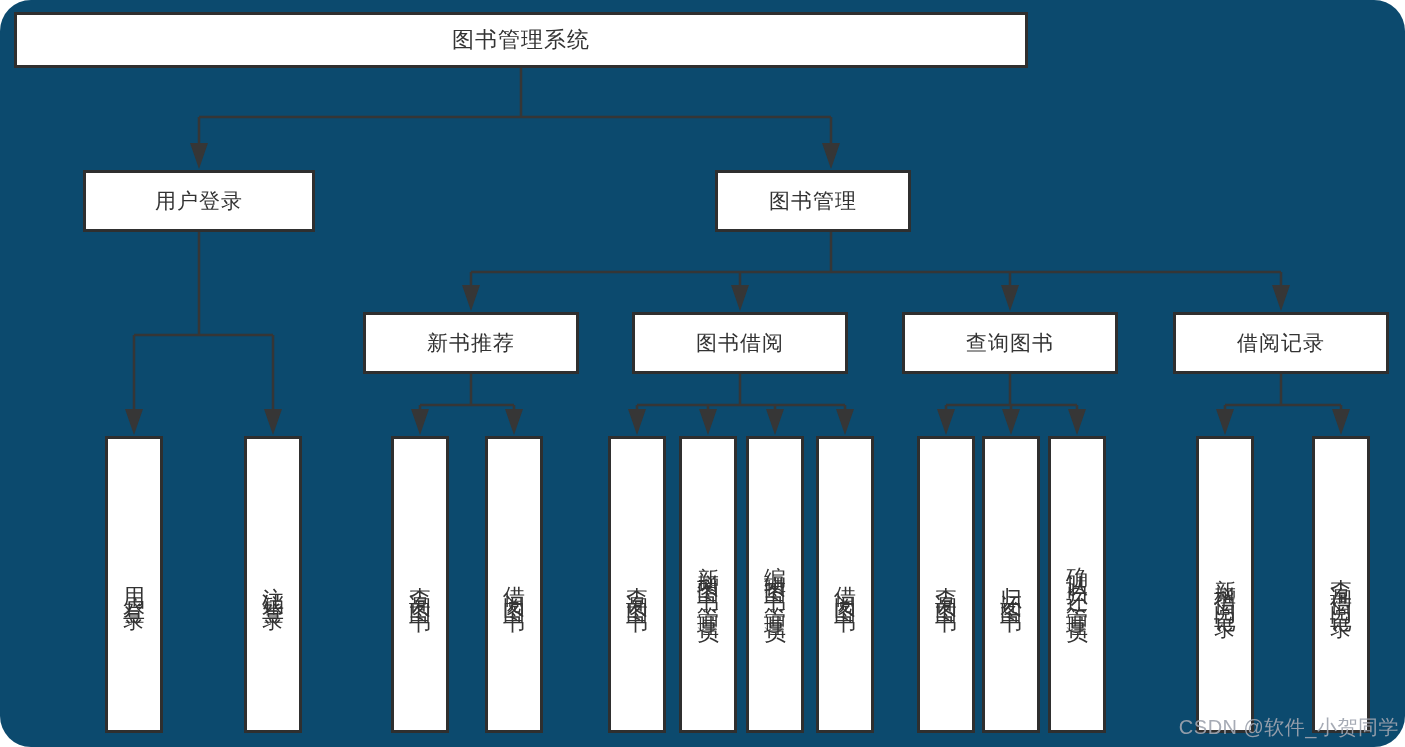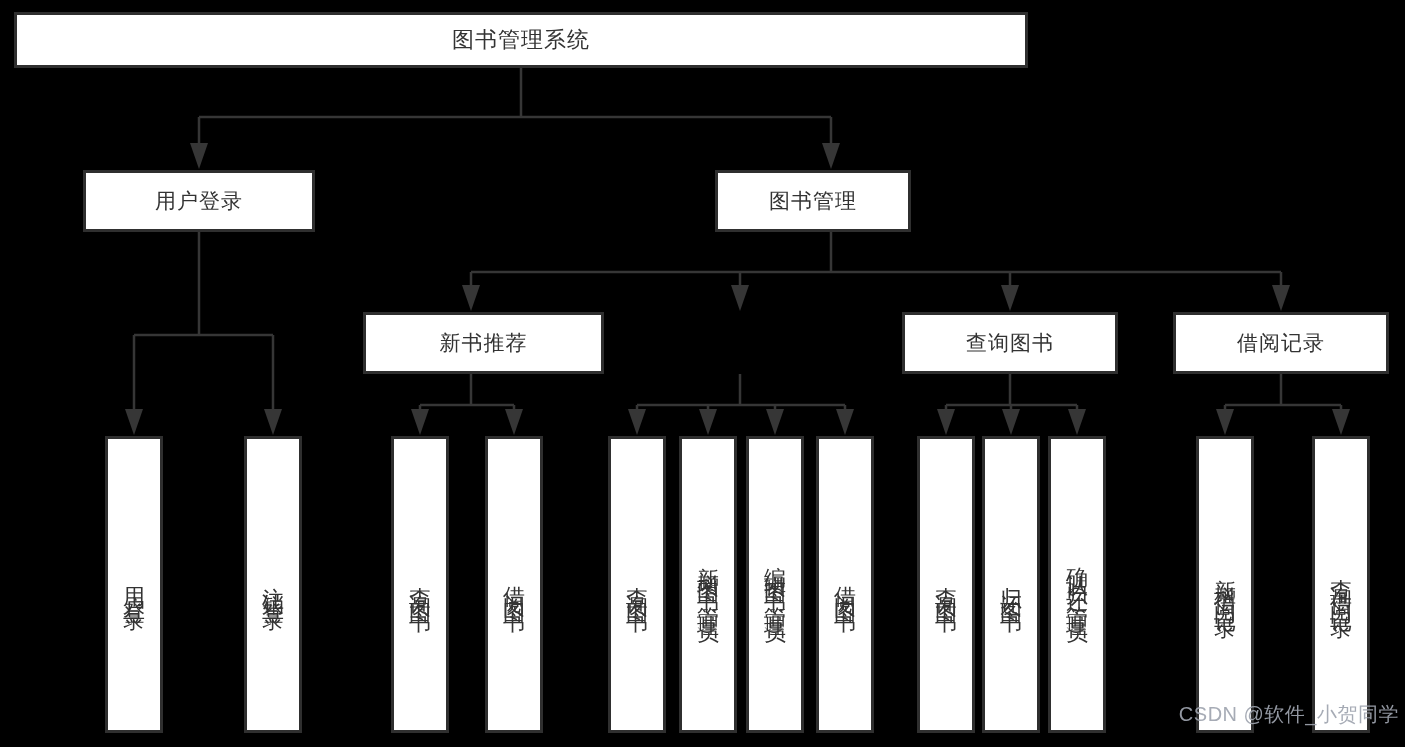--- a/index.html
+++ b/index.html
@@ -1,22 +1,23 @@
 <!DOCTYPE html>
 <html><head>
 <meta charset="utf-8">
 <style>
   html,body{margin:0;padding:0;background:#ffffff;}
   .stage{
     position:relative;
     width:1405px;height:747px;
-    background:#000000;
+    background:#0c4a6e;
     font-family:"Liberation Sans", sans-serif;
     color:#333333;
     overflow:hidden;
+    border-radius:31px;
   }
   .wires{position:absolute;left:0;top:0;width:1405px;height:747px;}
   .wires path{stroke:#363636;stroke-width:2.5;fill:none;}
   .wires polygon{fill:#363636;stroke:none;}
   .node{
     position:absolute;
     box-sizing:border-box;
     background:#ffffff;
     border:3px solid #2f2f2f;
     display:flex;align-items:center;justify-content:center;
@@ -31,21 +32,21 @@
   .node.v span{
     writing-mode:vertical-rl;
     text-orientation:mixed;
     font-size:22px;
     letter-spacing:8px;
     line-height:1;
     white-space:nowrap;
   }
   .watermark{
     position:absolute;
-    right:6px;bottom:19px;
+    right:6px;bottom:6px;
     font-size:20px;
     color:rgba(158,164,175,0.92);
     letter-spacing:0.5px;
     z-index:10;
     white-space:nowrap;
   }
 </style>
 </head>
 <body>
 
@@ -91,22 +92,25 @@
     <span>图书管理系统</span>
   </div>
 
   <div class="node h" style="left:83px;top:170px;width:232px;height:62px">
     <span>用户登录</span>
   </div>
   <div class="node h" style="left:715px;top:170px;width:196px;height:62px">
     <span>图书管理</span>
   </div>
 
-  <div class="node h" style="left:363px;top:312px;width:241px;height:62px">
+  <div class="node h" style="left:363px;top:312px;width:216px;height:62px">
     <span>新书推荐</span>
+  </div>
+  <div class="node h" style="left:632px;top:312px;width:216px;height:62px">
+    <span>图书借阅</span>
   </div>
   <div class="node h" style="left:902px;top:312px;width:216px;height:62px">
     <span>查询图书</span>
   </div>
   <div class="node h" style="left:1173px;top:312px;width:216px;height:62px">
     <span>借阅记录</span>
   </div>
 
   <div class="node v" style="left:105px;top:436px;width:58px;height:297px">
     <span>用户登录</span>

